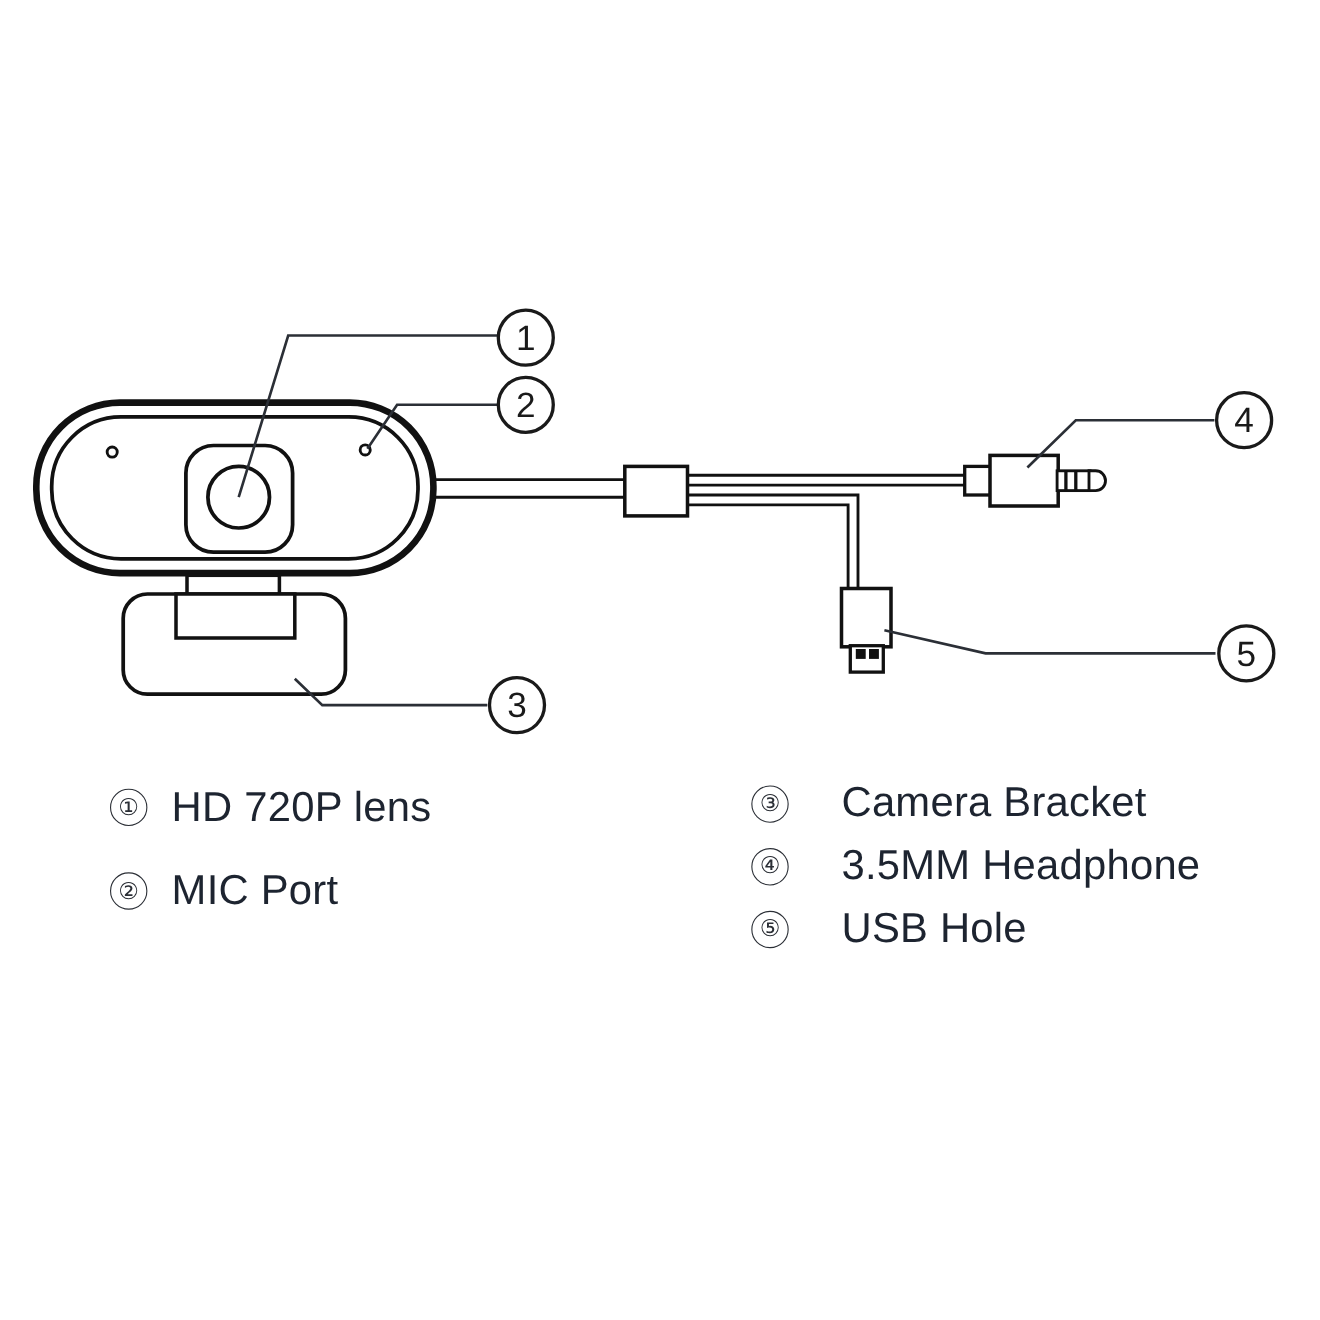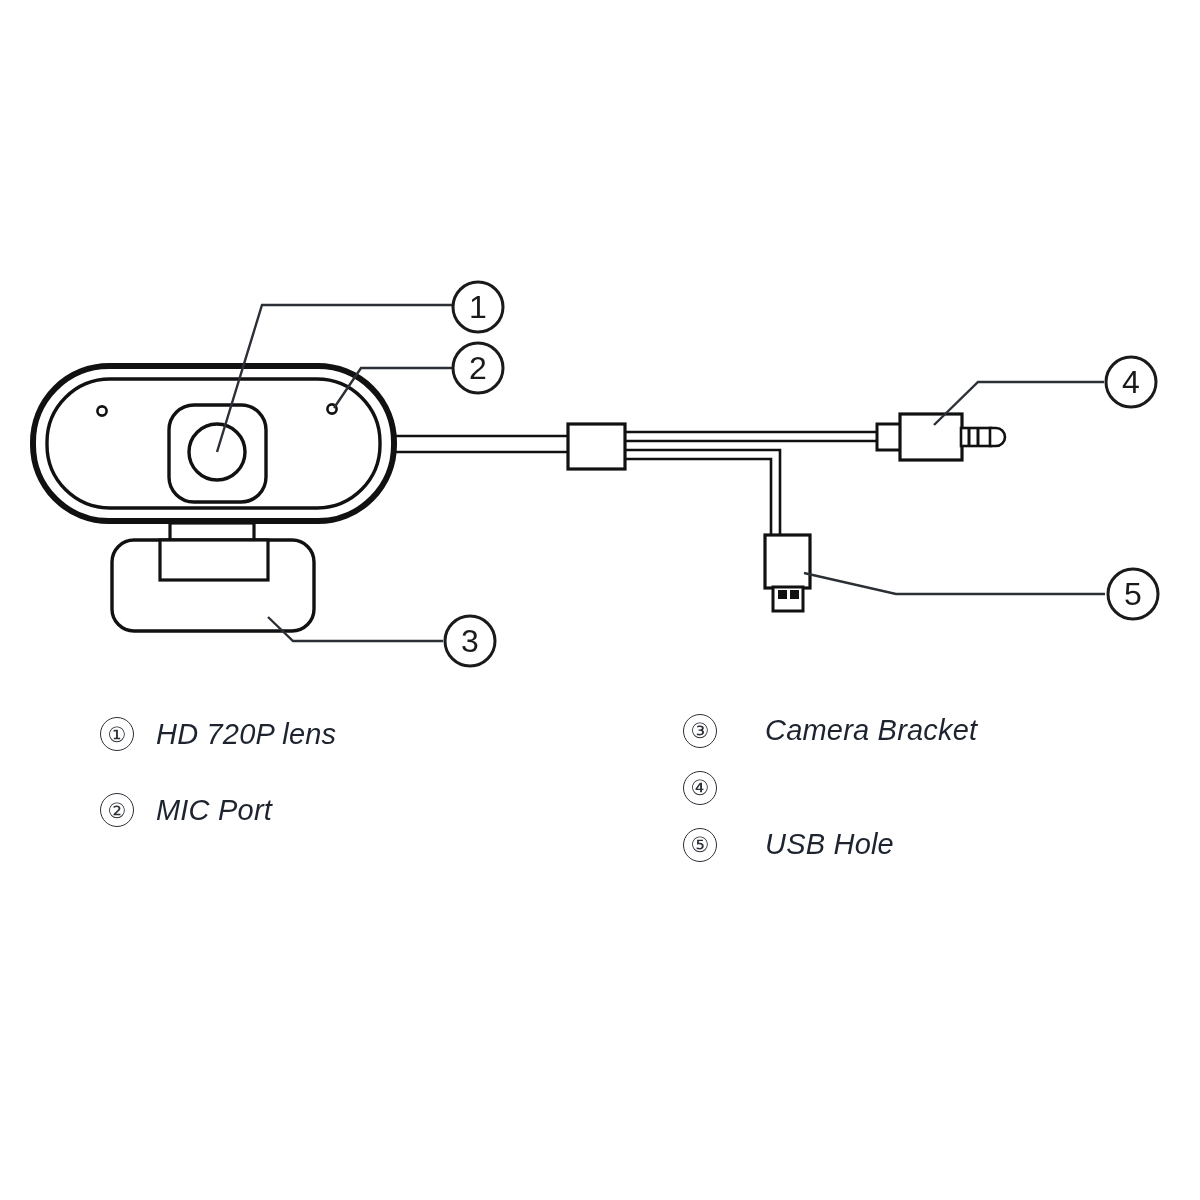--- a/index.html
+++ b/index.html
@@ -52,25 +52,24 @@
     border-radius: 50%;
     display: flex;
     align-items: center;
     justify-content: center;
     font-size: 21px;
     color: #2b2f36;
     line-height: 1;
     box-sizing: border-box;
   }
   .legend-label {
-    font-size: 29px;
+    font-size: 38px;
     color: #1d2430;
     letter-spacing: 0.2px;
     white-space: nowrap;
-    font-style: italic;
   }
   #legend-col-left .legend-label  { margin-left: 22px; }
   #legend-col-right .legend-label { margin-left: 48px; text-align: center; }
   #legend-col-right .legend-row   { height: 55px; }
 </style>
 </head>
 <body>
 
 <div id="page">
 
@@ -188,20 +187,21 @@
       </div>
     </div>
 
     <div class="legend-col" id="legend-col-right">
       <div class="legend-row">
         <span class="legend-marker">③</span>
         <span class="legend-label">Camera Bracket</span>
       </div>
       <div class="legend-row" style="margin-top:2px;">
         <span class="legend-marker">④</span>
+        <span class="legend-label">3.5MM Headphone</span>
       </div>
       <div class="legend-row" style="margin-top:2px;">
         <span class="legend-marker">⑤</span>
         <span class="legend-label">USB Hole</span>
       </div>
     </div>
 
   </div>
 </div>
 

